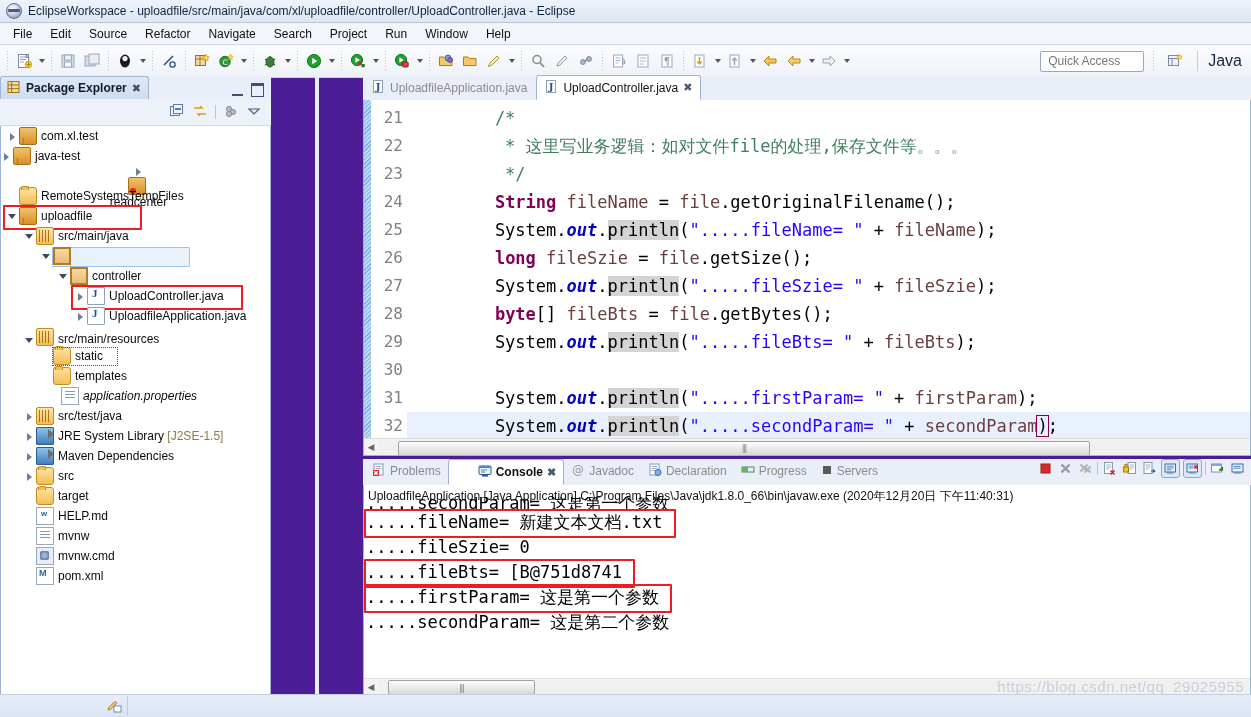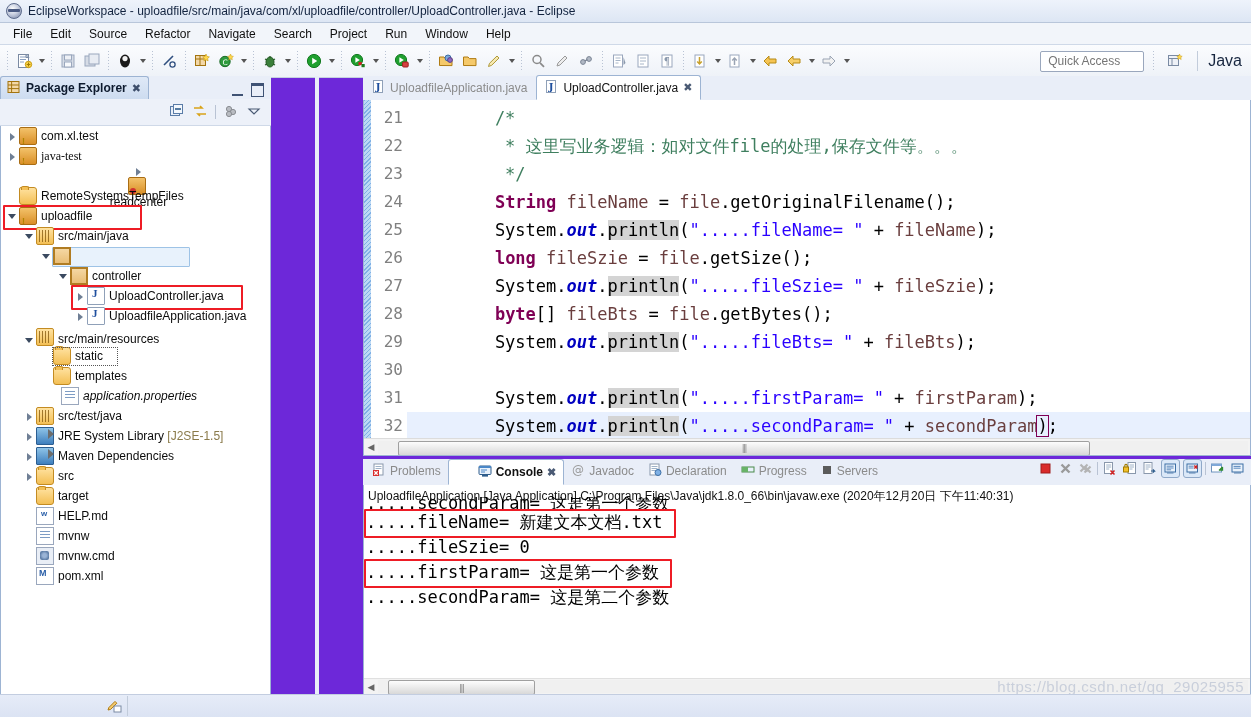--- a/index.html
+++ b/index.html
@@ -3,21 +3,21 @@
 <meta charset="utf-8">
 <style>
   html,body{margin:0;padding:0;}
   body{
     width:1251px;height:717px;overflow:hidden;
     font-family:"Liberation Sans",sans-serif;
     font-size:12px;
     background:#dfe7f5;
     -webkit-font-smoothing:antialiased;
   }
-  .app{position:relative;width:1251px;height:717px;background:#6d28d9;}
+  .app{position:relative;width:1251px;height:717px;background:#4c1d95;}
 
   
   .titlebar{
     height:22px;background:linear-gradient(#eef3fb,#dde6f4);
     border-bottom:1px solid #b9c6da;
     display:flex;align-items:center;padding:0 6px;gap:6px;
   }
   .title-ico{width:14px;height:14px;border-radius:50%;
     background:radial-gradient(circle at 40% 35%,#fff 0%,#c8cfe0 45%,#6f7da0 100%);
     border:1px solid #5d6b8c;position:relative;flex:none;}
@@ -444,21 +444,21 @@
               <path d="M3 6h10l-5 5z" fill="none" stroke="#4a5a74" stroke-width="1.2"></path>
             </svg>
         </span>
       </div>
       <div class="pe-body" id="petree">
           <div class="row" style="padding-left: 6px;">
             <span class="arrow closed"></span>
             <span class="ico ic-prjwarn"></span>
             <span class="rlbl">com.xl.test</span>
           </div>
-          <div class="row" style="padding-left: 6px; font-family: Liberation Serif, serif;">
+          <div class="row" style="">
             <span class="arrow closed"></span>
             <span class="ico ic-prjwarn"></span>
             <span class="rlbl">java-test</span>
           </div>
           <div class="row" style="padding-left: 6px; flex-direction: column;">
             <span class="arrow closed"></span>
             <span class="ico ic-prjred"></span>
             <span class="rlbl">readcenter</span>
           </div>
           <div class="row" style="padding-left: 6px;">
@@ -751,20 +751,21 @@
                 </svg>
             </span>
           </div>
         </div>
         <div class="cons-body">
           <div class="cons-head">UploadfileApplication [Java Application] C:\Program Files\Java\jdk1.8.0_66\bin\javaw.exe (2020年12月20日 下午11:40:31)</div>
           <div id="conslines">
               <div class="cline" style="position: relative; height: 13px; line-height: 13px; overflow: hidden; margin-top: -10px;"><span>.....secondParam= 这是第一个参数</span></div>
               <div class="cline" style="position: relative;"><span>.....fileName= 新建文本文档.txt</span><span class="redbox" style="left: 0px; top: -1px; height: 25px; width: 307.8px;"></span></div>
               <div class="cline" style="position: relative;"><span>.....fileSzie= 0</span></div>
+              <div class="cline" style="position: relative;"><span>.....fileBts= [B@751d8741</span><span class="redbox" style="left: 0px; top: -1px; height: 25px; width: 267px;"></span></div>
               <div class="cline" style="position: relative;"><span>.....firstParam= 这是第一个参数</span><span class="redbox" style="left: 0px; top: -1px; height: 25px; width: 304.4px;"></span></div>
               <div class="cline" style="position: relative;"><span>.....secondParam= 这是第二个参数</span></div>
             </div>
           <div class="cons-hscroll">
             <div class="sb-left">◀</div>
             <div class="sb-track">
               <div class="sb-thumb" style="left:10px;width:145px;">
                 <span class="sb-grip">|||</span>
               </div>
             </div>

